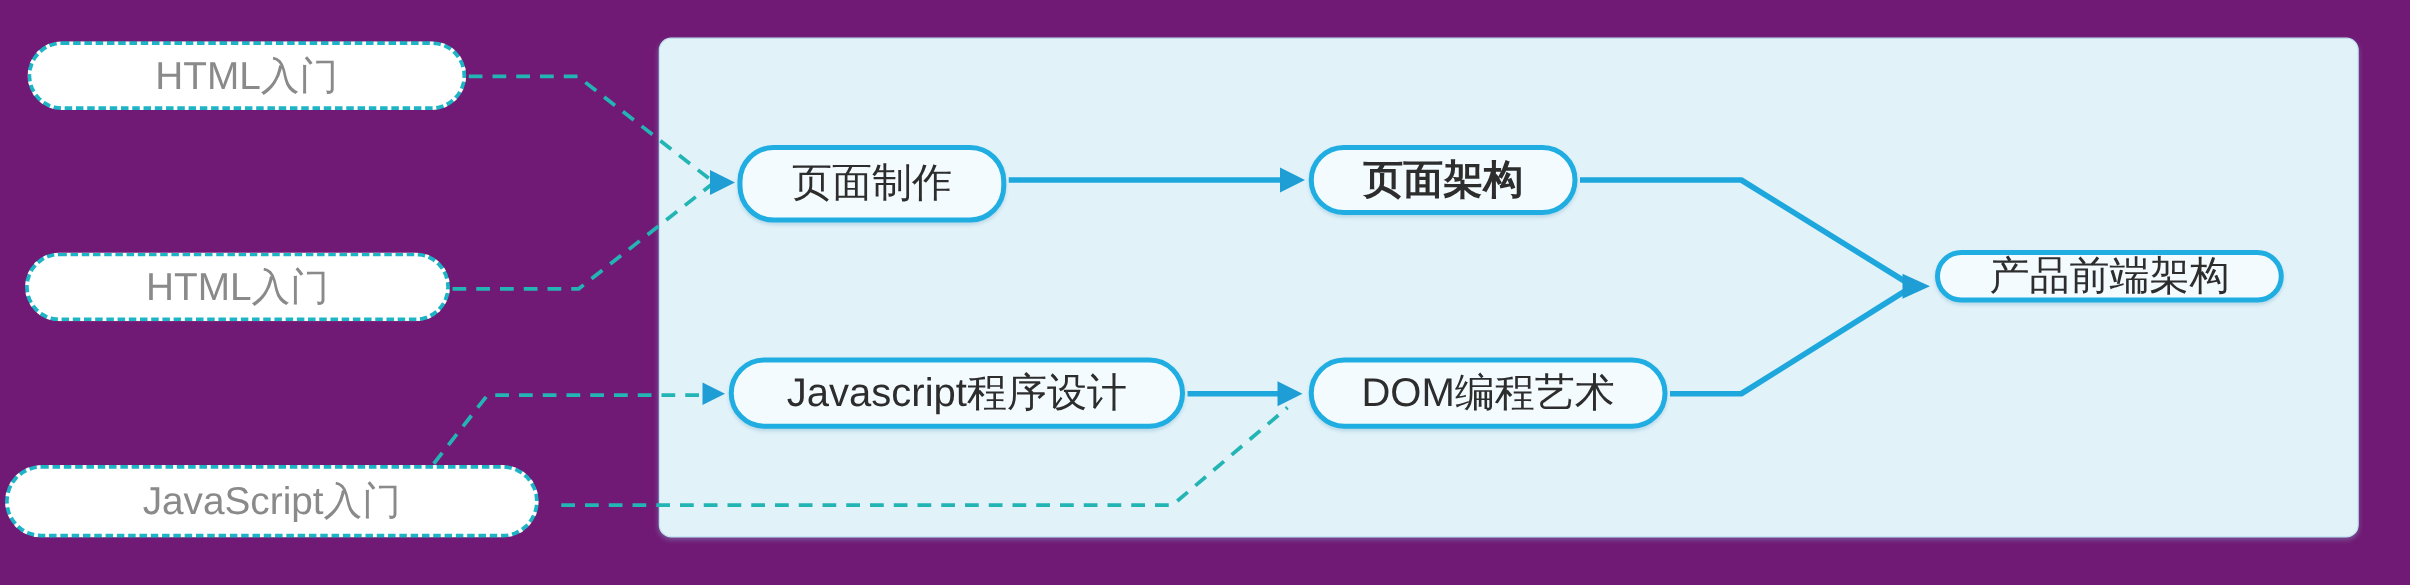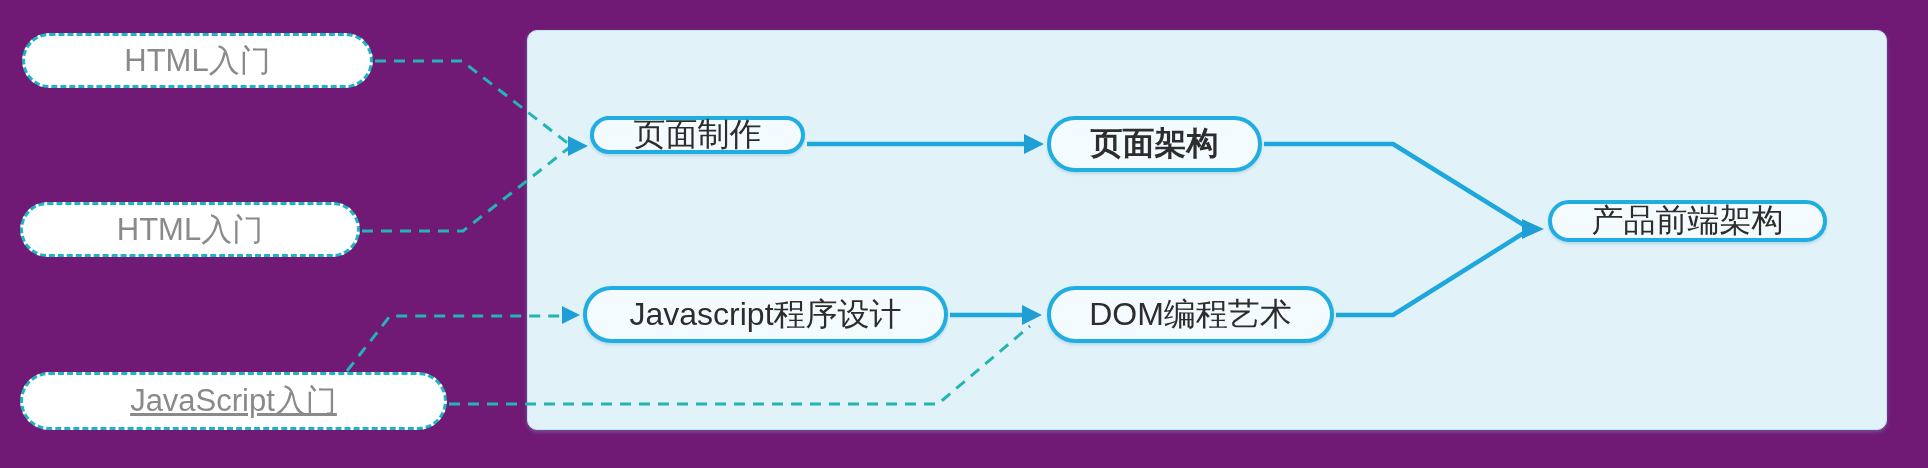--- a/index.html
+++ b/index.html
@@ -49,23 +49,23 @@
   }
   .node.prereq{
     border:3px dashed var(--prereq-border);
     background:#ffffff;
     color:var(--prereq-text);
     font-size:31px;
   }
   
   #n-html   {left:22px;  top:33px;  width:351px; height:55px;}
   #n-css    {left:20px;  top:202px; width:340px; height:55px;}
-  #n-jsintro{left:20px;  top:372px; width:427px; height:58px;text-decoration:underline;}
+  #n-jsintro{left:4px;  top:372px; width:427px; height:58px;}
   
-  #n-pagemake{left:590px; top:116px; width:215px; height:38px;justify-content:center;}
+  #n-pagemake{left:590px; top:116px; width:215px; height:62px;justify-content:center;}
   #n-pagearch{left:1047px;top:116px; width:215px; height:56px;font-weight:bold;}
   #n-jsprog  {left:583px; top:286px; width:365px; height:57px;}
   #n-dom     {left:1047px;top:286px; width:287px; height:57px;}
   #n-product {left:1548px;top:200px; width:279px; height:42px;}
 
   .dashed-edge{
     fill:none;stroke:var(--dashed-line);
     stroke-width:3;stroke-dasharray:11 8;
   }
   .solid-edge{

